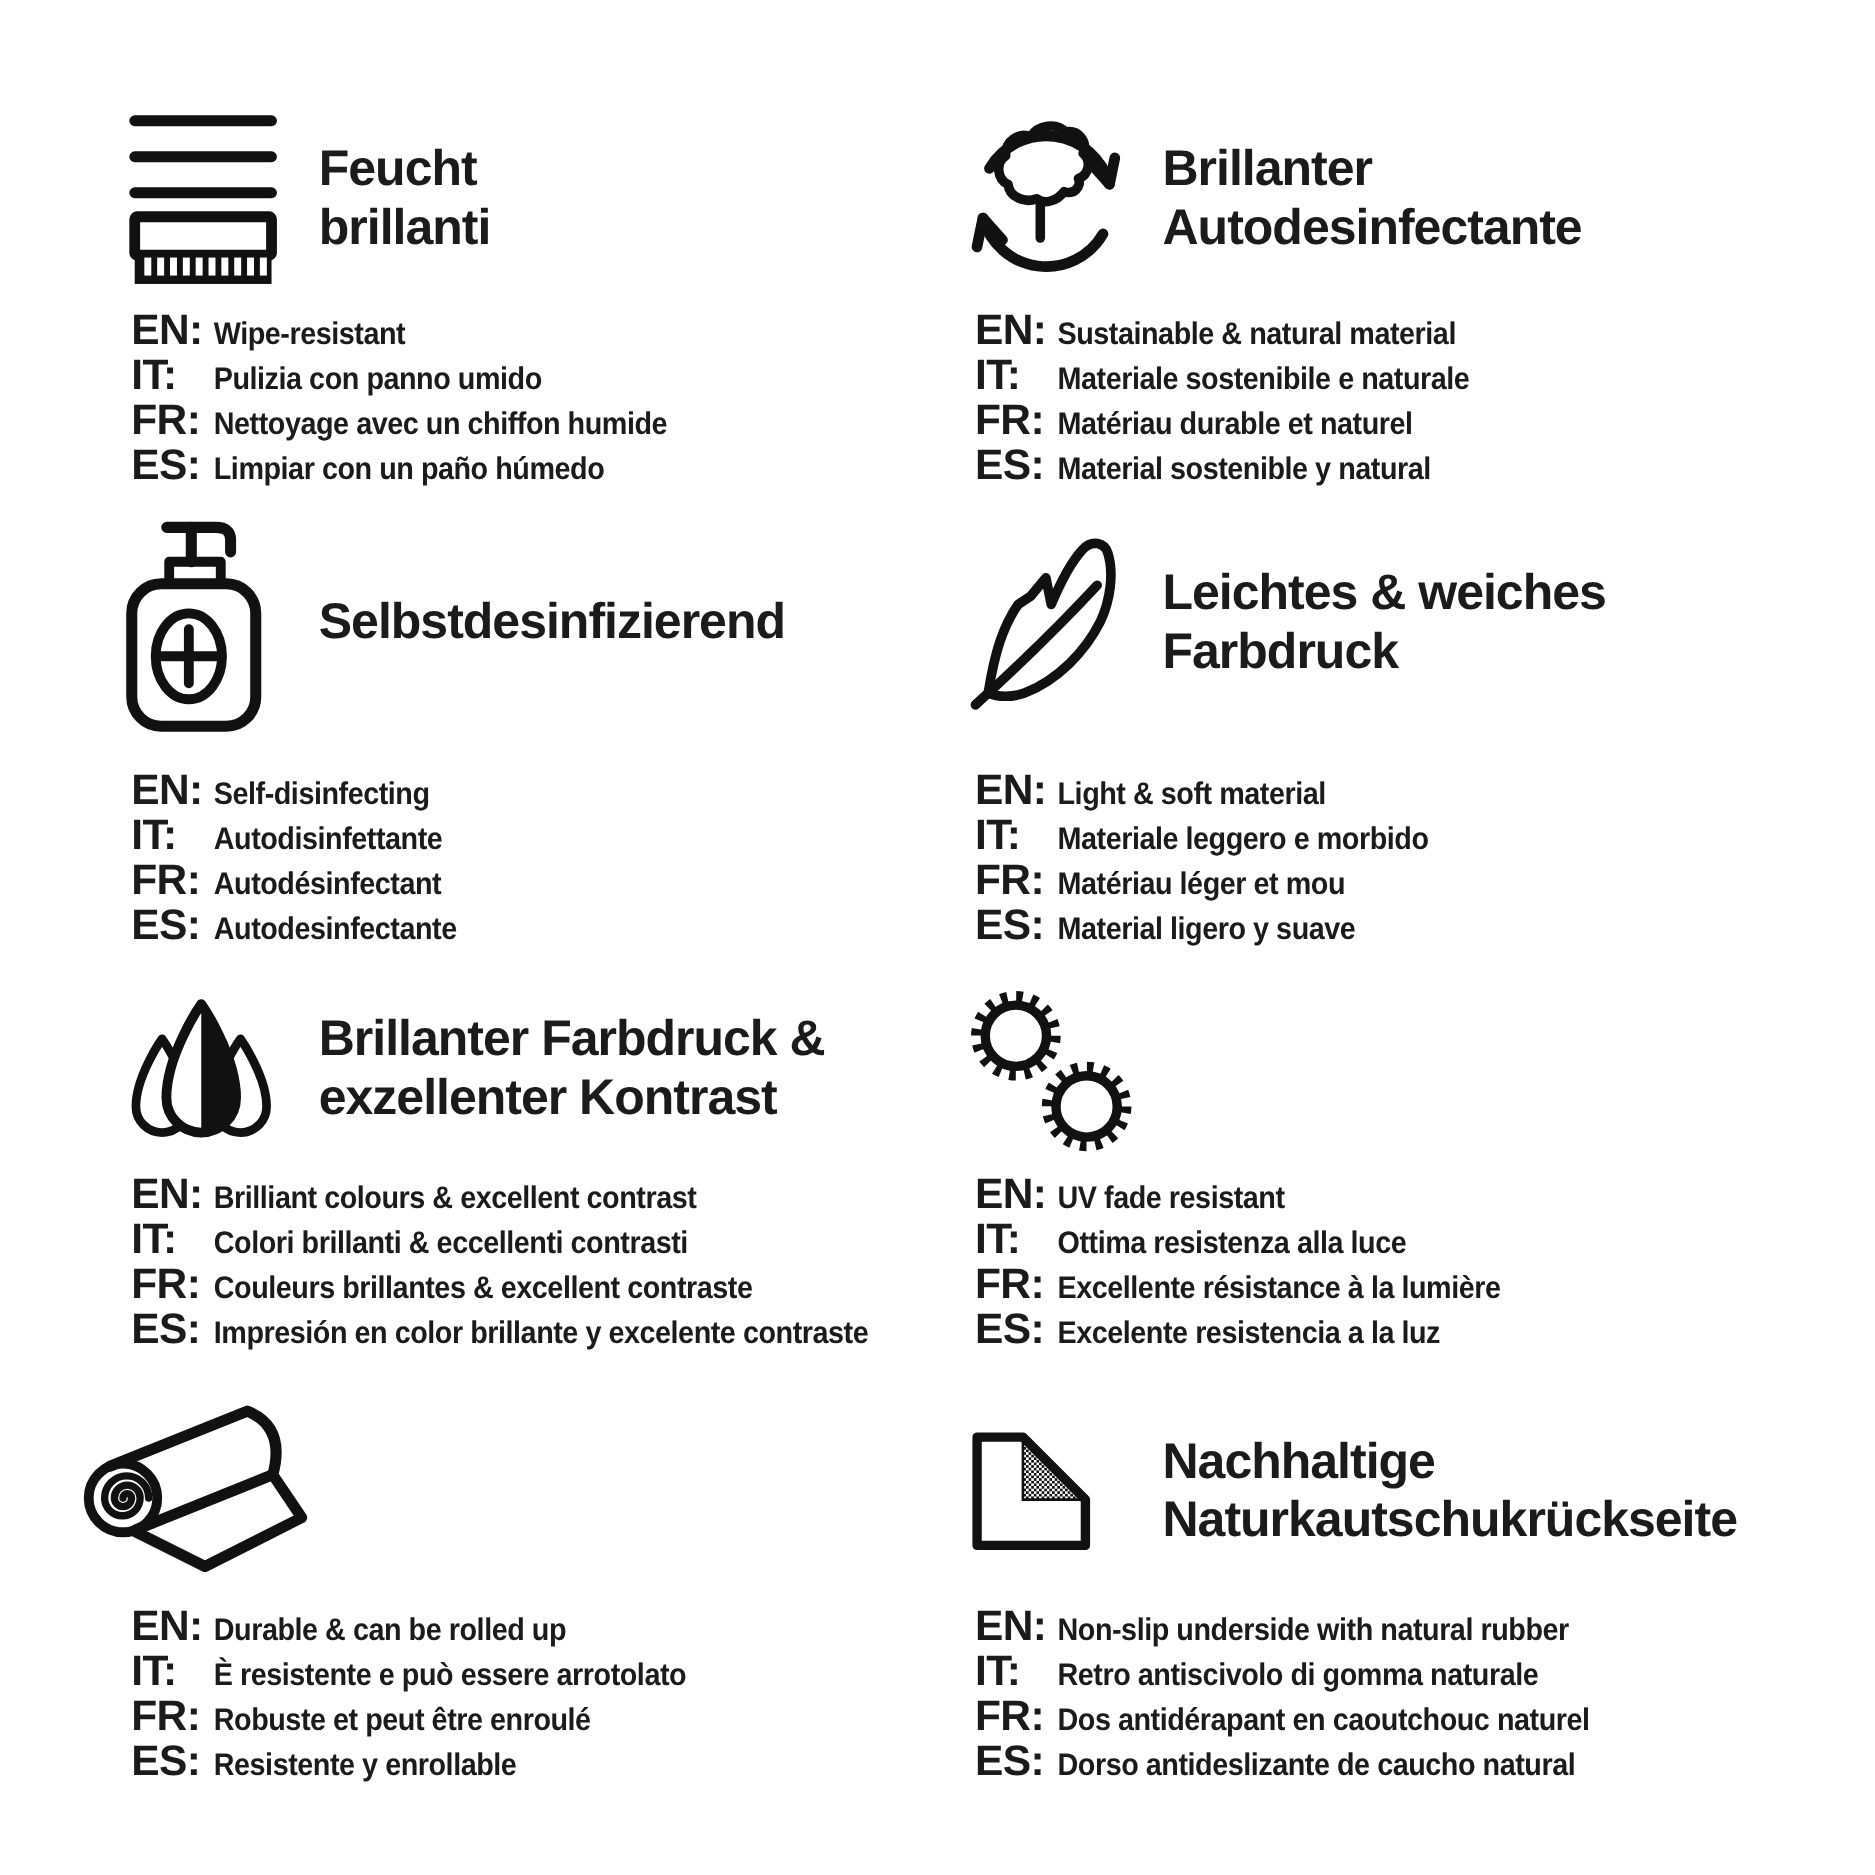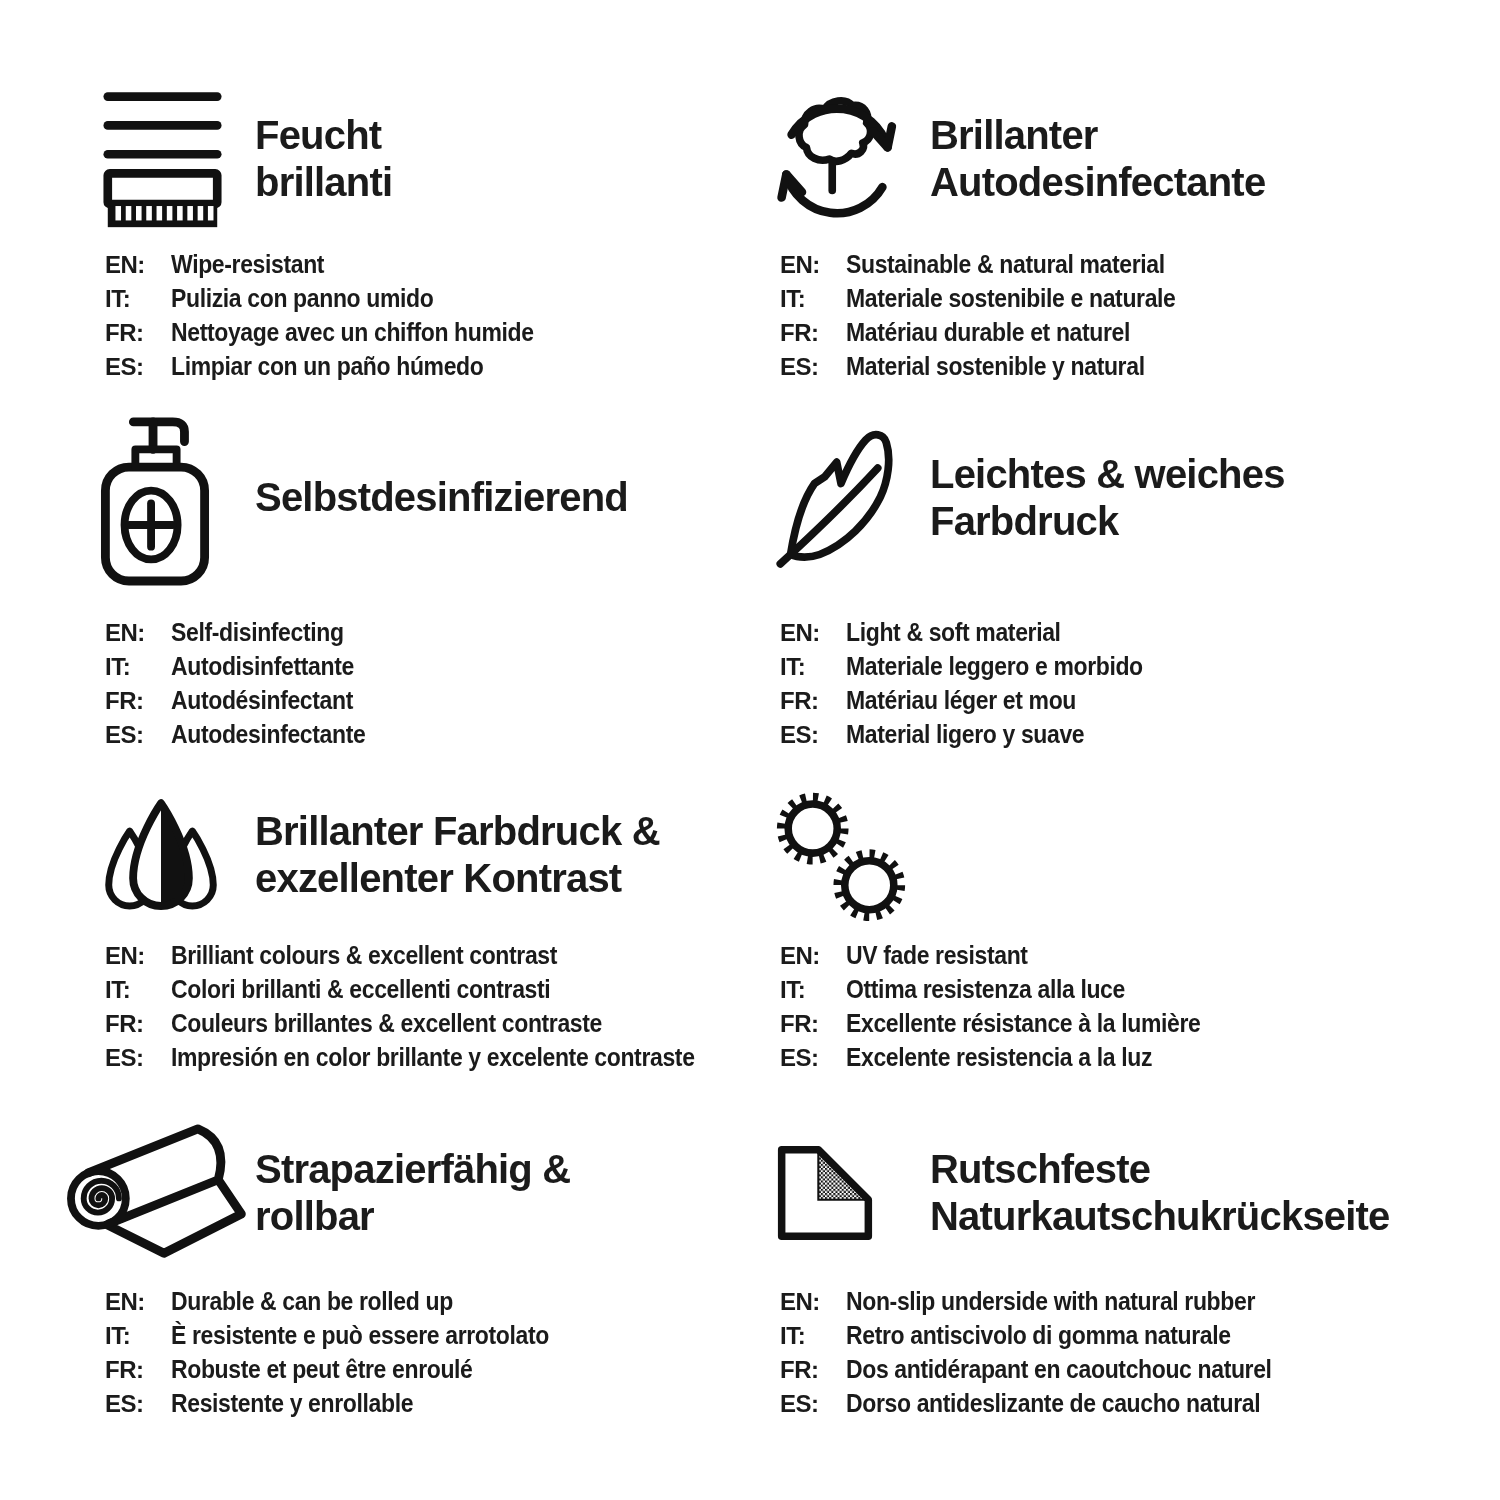--- a/index.html
+++ b/index.html
@@ -17,21 +17,21 @@
   .icon-box svg{display:block;overflow:visible;}
   .icon-roll svg{margin-left:-34px;}
   .title{margin:0 0 0 30px;font-size:40px;line-height:1.18;font-weight:700;letter-spacing:-0.8px;white-space:nowrap;}
   .title span{display:block;}
   .translations{list-style:none;margin:0;padding:0 0 0 5px;}
   .r1 .translations{margin-top:20px}
   .r2 .translations{margin-top:32px}
   .r3 .translations{margin-top:16px}
   .r4 .translations{margin-top:26px}
   .t-row{display:flex;align-items:baseline;line-height:28px;margin-bottom:5px;}
-  .lang{flex:0 0 66px;font-size:24px;font-weight:700;letter-spacing:-0.5px;}
+  .lang{flex:0 0 66px;font-size:34px;font-weight:700;letter-spacing:-0.5px;}
   .val{font-size:25px;font-weight:700;letter-spacing:-0.4px;white-space:nowrap;
        display:inline-block;transform:scaleX(0.92);transform-origin:0 50%;}
   .ic{stroke:#111;fill:none;stroke-linecap:round;stroke-linejoin:round;}
 </style>
 </head>
 <body>
 
 <div class="page">
   <div class="grid">
 
@@ -283,24 +283,20 @@
       <div class="feature-header">
         <div class="icon-box">
           <svg viewBox="0 0 200 145" width="196" height="142" aria-hidden="true">
             <g class="ic">
               <path stroke-width="9" d="M22.6,52 L134.6,7 Q166,20 155.4,59 L43.4,104 M155.4,59 L179,94 L100,134 L42,105"></path>
               <circle cx="33" cy="78" r="28" stroke-width="8"></circle>
               <path stroke-width="6" d="M33,78 a3.5,3.5 0 0 1 7,0 a7,7 0 0 1 -14,0 a10.5,10.5 0 0 1 21,0 a14.5,14.5 0 0 1 -29,0 a18,18 0 0 1 36,0"></path>
             </g>
           </svg>
         </div>
-        <h2 class="title">
-            <span>Strapazierfähig &amp;</span>
-            <span>rollbar</span>
-          </h2>
       </div>
       <ul class="translations">
         <li class="t-row">
             <span class="lang">EN:</span>
             <span class="val">Durable &amp; can be rolled up</span>
           </li>
         <li class="t-row">
             <span class="lang">IT:</span>
             <span class="val">È resistente e può essere arrotolato</span>
           </li>
@@ -323,21 +319,21 @@
               <pattern id="mesh" width="5" height="5" patternUnits="userSpaceOnUse">
                 <rect width="5" height="5" fill="#fff"></rect>
                 <path d="M0,0 h2.5 v2.5 h-2.5 Z M2.5,2.5 h2.5 v2.5 h-2.5 Z" fill="#111"></path>
               </pattern>
             </defs>
             <path d="M52,10 L110,68 L52,68 Z" fill="url(#mesh)" stroke="#111" stroke-width="2.5"></path>
             <path class="ic" stroke-width="9" stroke-linejoin="miter" d="M8,8 H52 L112,68 V112 H8 Z"></path>
           </svg>
         </div>
         <h2 class="title">
-            <span>Rutschfeste</span>
+            <span>Nachhaltige</span>
             <span>Naturkautschukrückseite</span>
           </h2>
       </div>
       <ul class="translations">
         <li class="t-row">
             <span class="lang">EN:</span>
             <span class="val">Non-slip underside with natural rubber</span>
           </li>
         <li class="t-row">
             <span class="lang">IT:</span>

